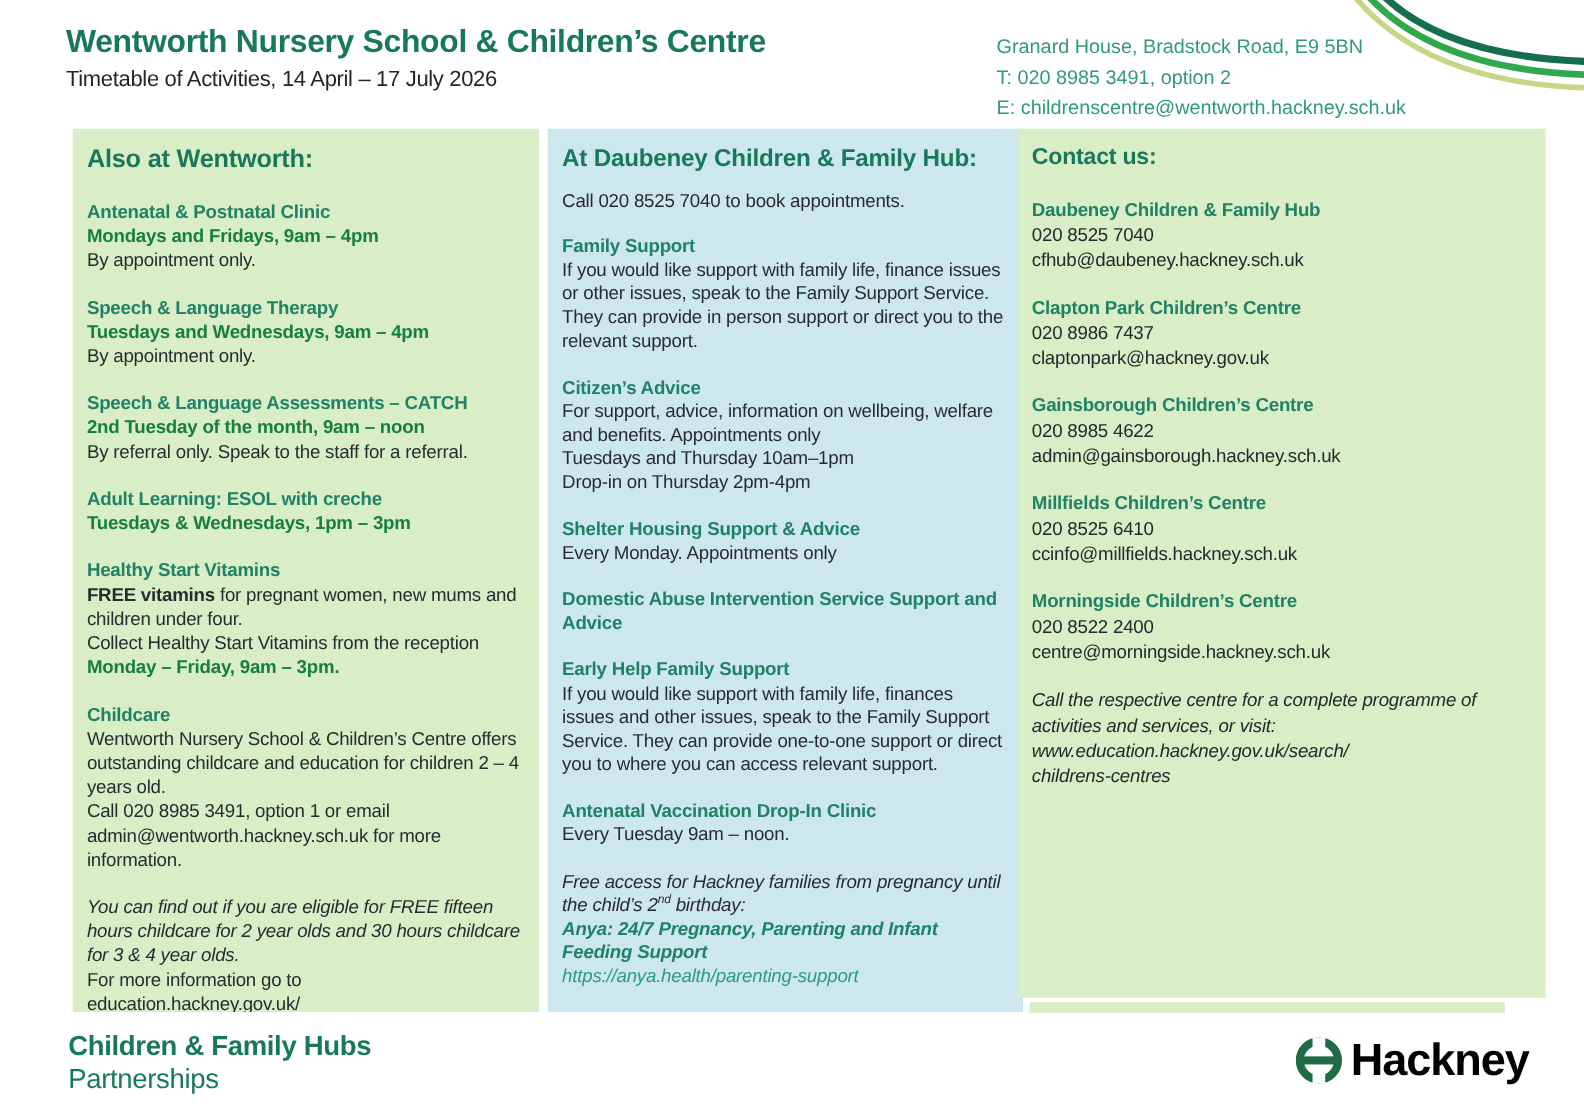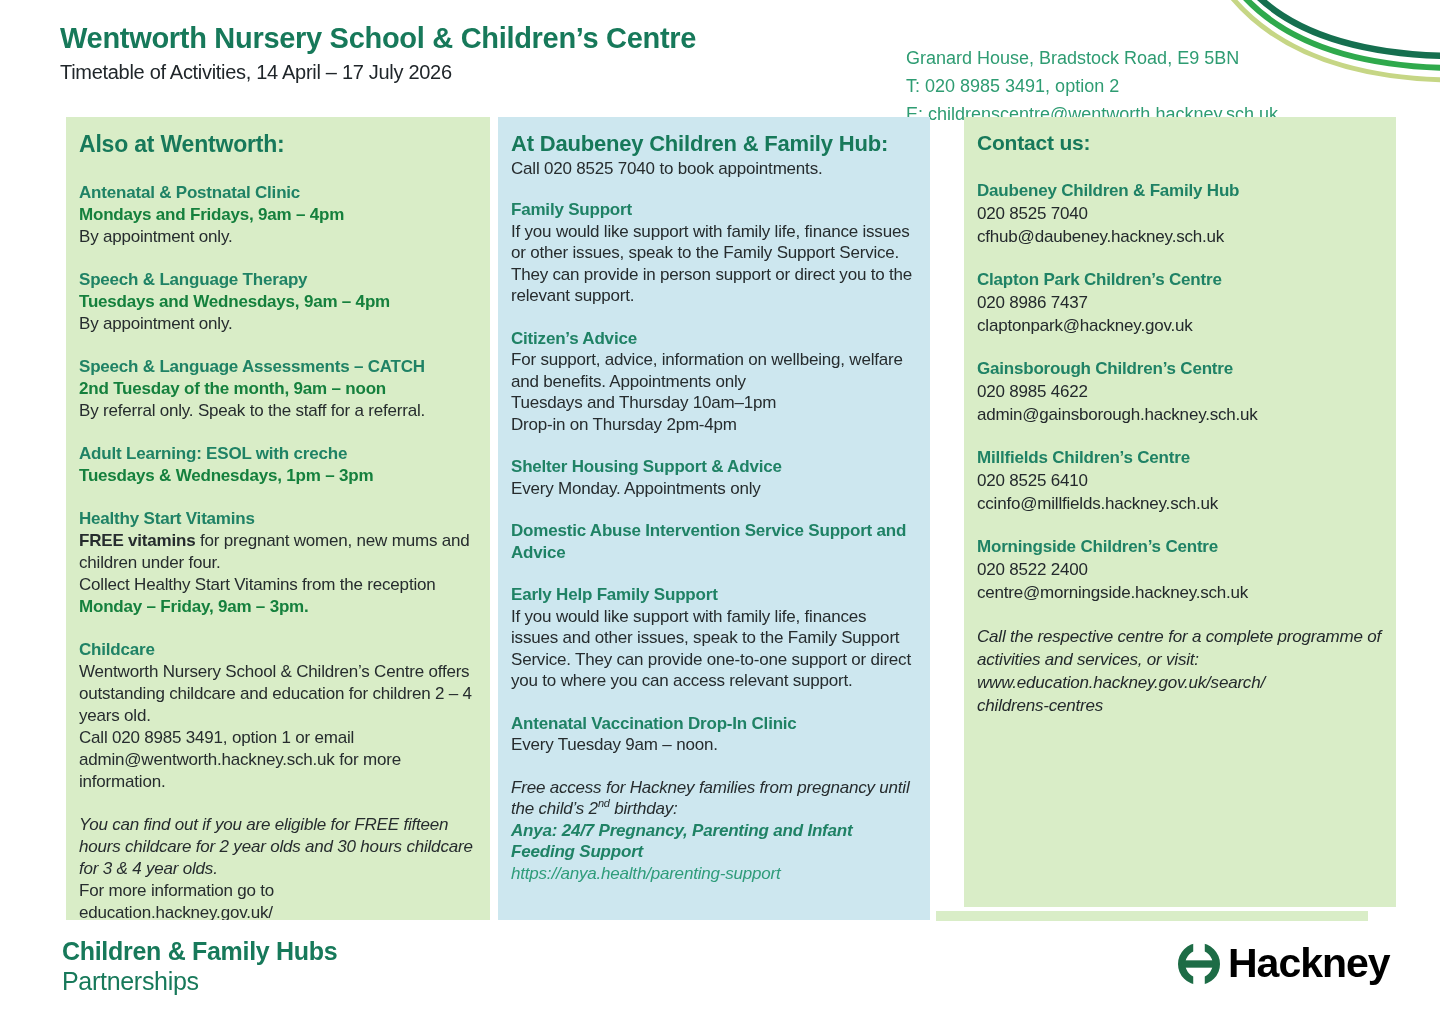--- a/index.html
+++ b/index.html
@@ -5,29 +5,29 @@
   html,body{margin:0;padding:0;}
   body{
     width:1440px;height:1018px;position:relative;background:#ffffff;
     font-family:"Liberation Sans","DejaVu Sans",sans-serif;
     color:#23292c;overflow:hidden;
   }
   .abs{position:absolute;}
   
   .title{left:60px;top:22px;font-size:29px;font-weight:bold;color:#17795a;letter-spacing:-0.3px;}
   .subtitle{left:60px;top:61px;font-size:20px;color:#20262a;letter-spacing:-0.3px;}
-  .top-contact{left:906px;top:44px;font-size:18px;line-height:28px;color:#2e9c72;}
+  .top-contact{left:906px;top:28px;font-size:18px;line-height:28px;color:#2e9c72;}
   
   .panel{position:absolute;top:117px;box-sizing:border-box;padding:12px 14px 0 13px;overflow:hidden;}
   .panel-left{left:66px;width:424px;height:803px;background:#d9edc7;}
   .panel-mid{left:498px;width:432px;height:803px;background:#cde7ef;}
-  .panel-right{left:964px;width:432px;height:790px;background:#d9edc7;}
+  .panel-right{left:925px;width:480px;height:790px;background:#d9edc7;}
   .panel-right-strip{left:936px;top:911px;width:432px;height:10px;background:#d9edc7;}
   .panel h2{margin:2px 0 24px 0;font-size:23px;color:#17795a;letter-spacing:-0.2px;}
-  .panel-mid h2{margin-bottom:2px;font-size:22px;}
+  .panel-mid h2{margin-bottom:16px;font-size:22px;}
   .panel-right h2{margin-bottom:24px;font-size:21px;}
   .section{margin-bottom:21px;font-size:17px;line-height:22px;letter-spacing:-0.2px;}
   .panel-mid .section{line-height:21.5px;}
   .sec-title{color:#1f8265;font-weight:bold;}
   .sec-bold{color:#15803d;font-weight:bold;}
   .sec-body{color:#262c2e;}
   .b{font-weight:bold;}
   .gap-top{margin-top:21px;font-style:italic;}
   .intro{font-size:17px;color:#262c2e;margin-bottom:20px;letter-spacing:-0.2px;}
   .centre{margin-bottom:20px;font-size:17px;line-height:23px;letter-spacing:-0.2px;}

